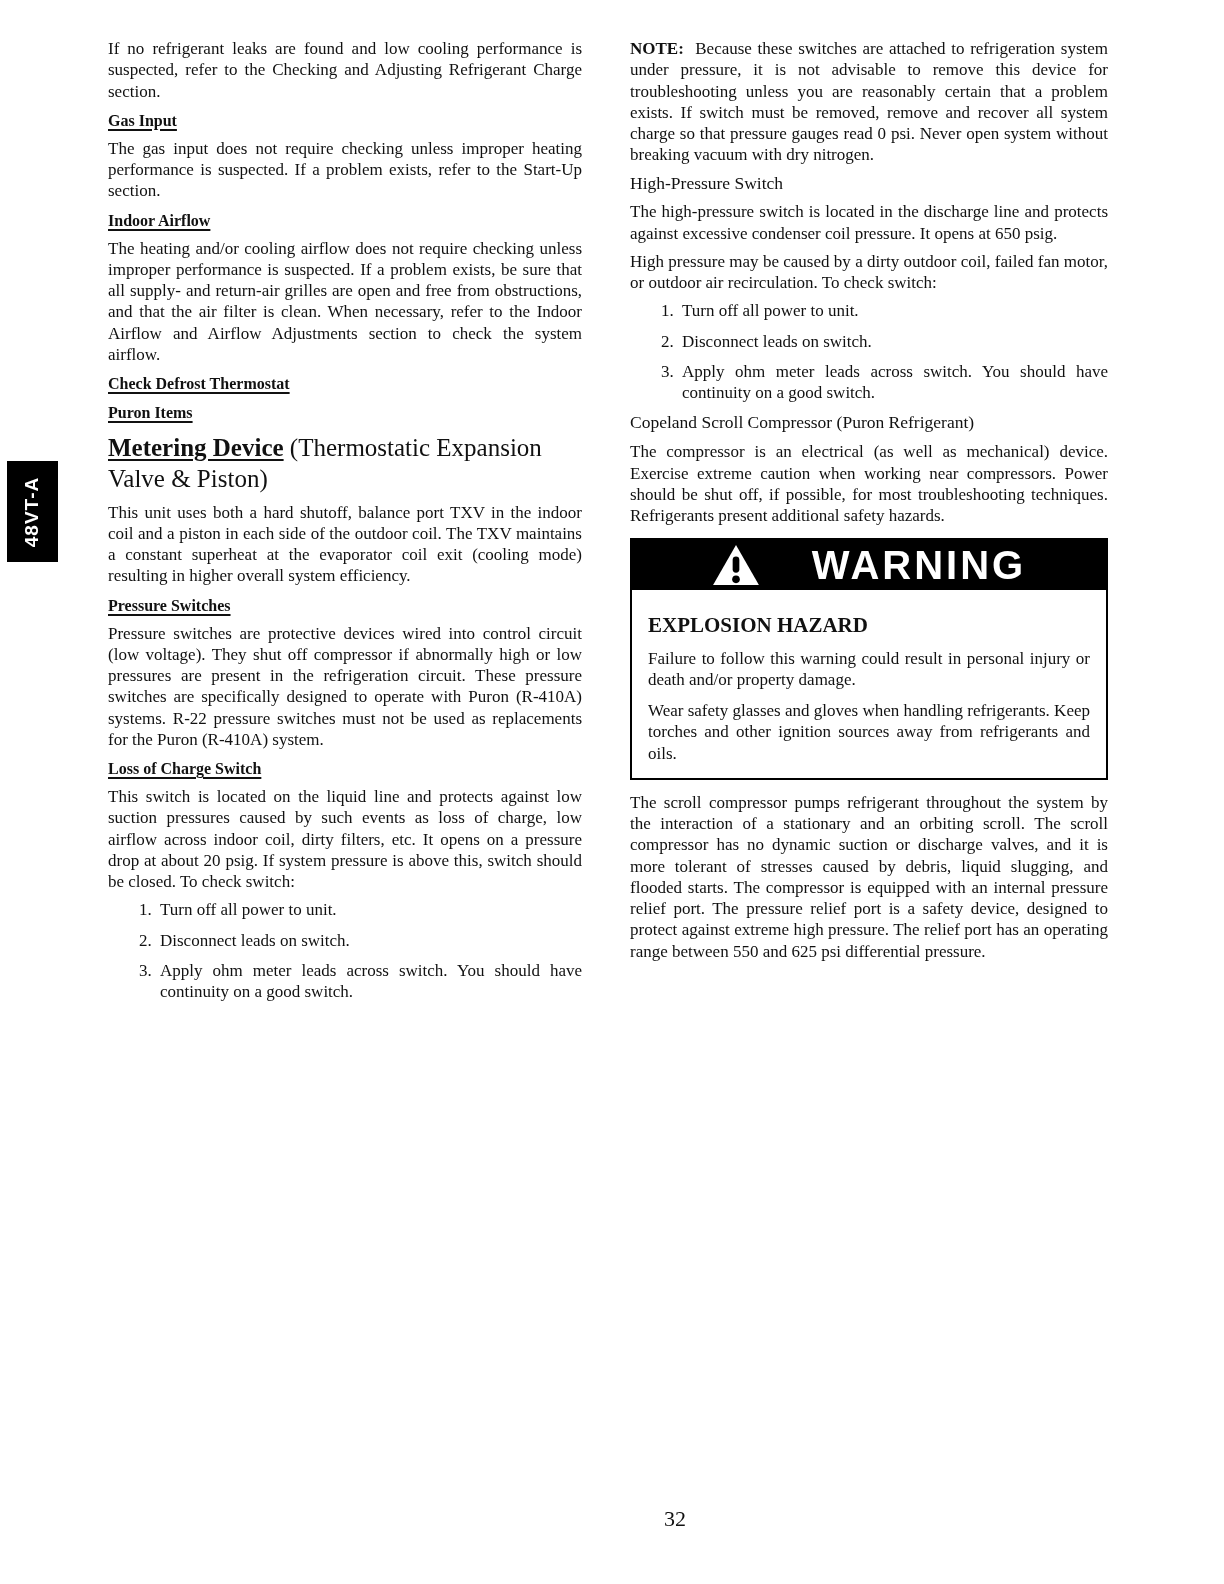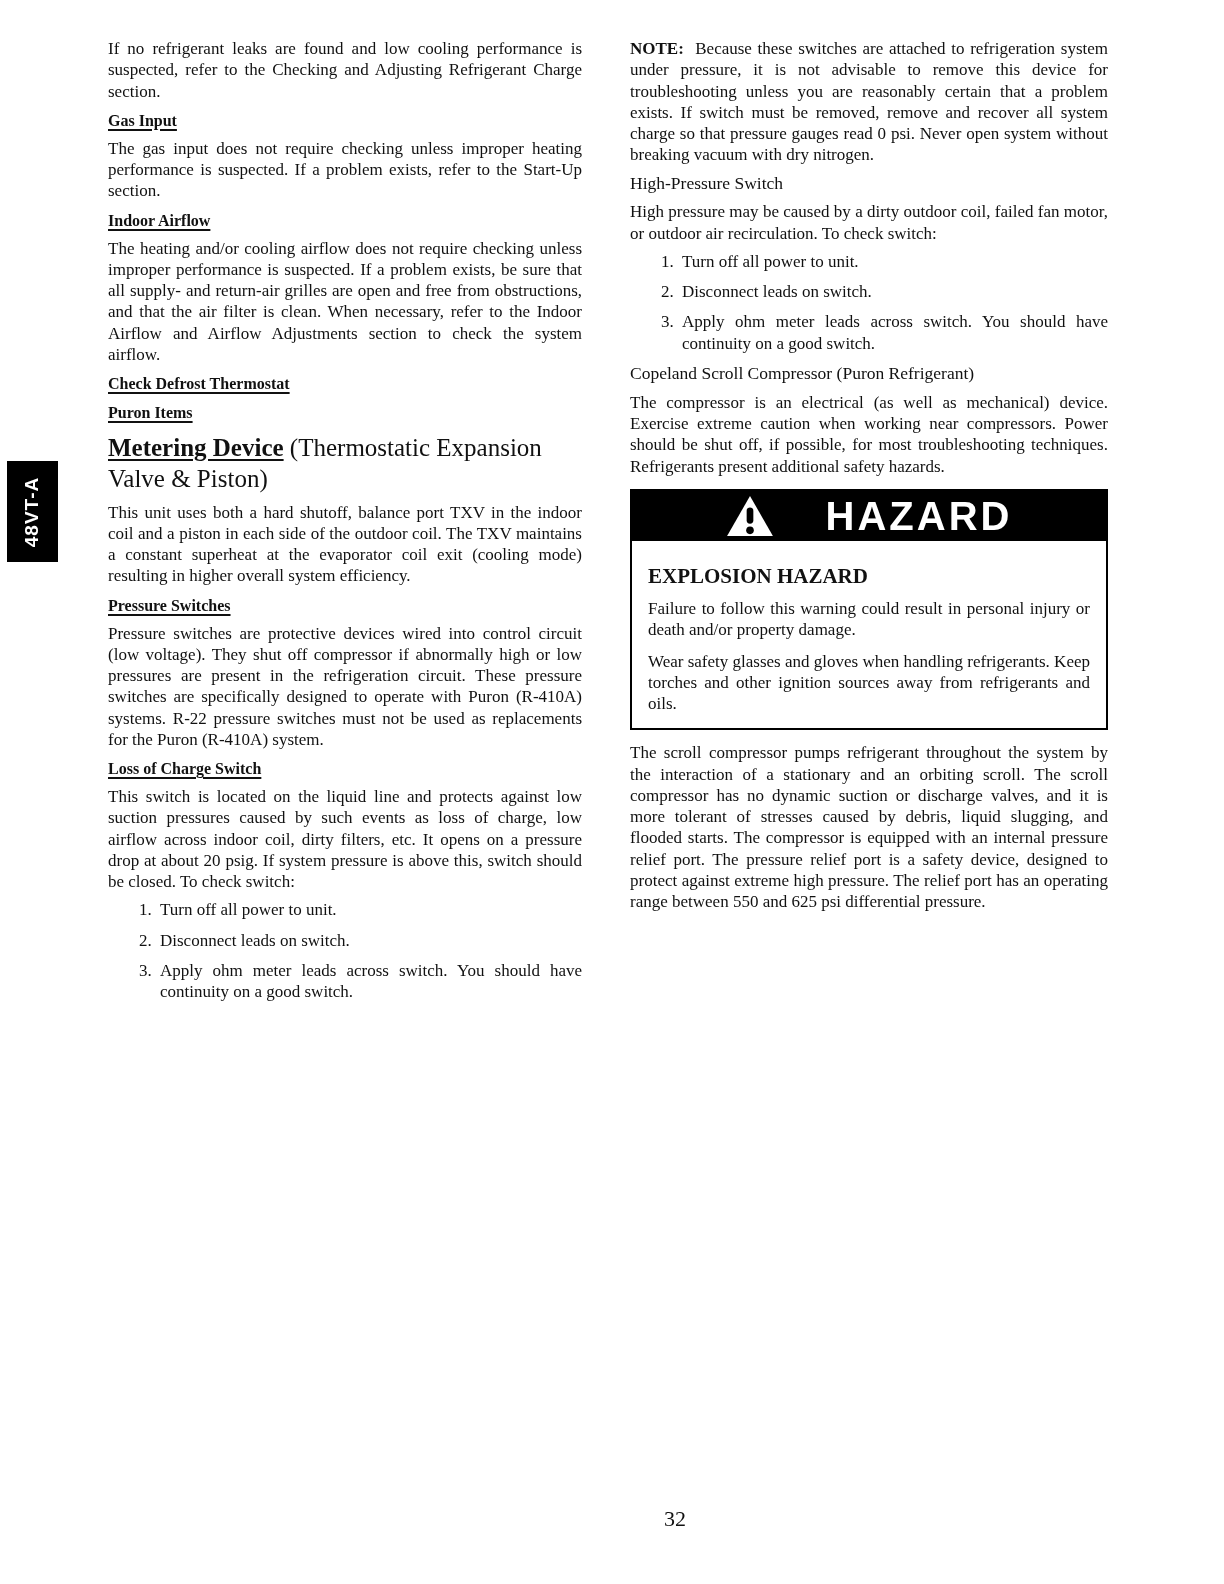--- a/index.html
+++ b/index.html
@@ -168,40 +168,41 @@
       <li>Turn off all power to unit.</li>
       <li>Disconnect leads on switch.</li>
       <li>Apply ohm meter leads across switch. You should have continuity on a good switch.</li>
     </ol>
   </div>
 
   <div class="col col-right">
     <p class="body"><span class="lead-bold">NOTE:</span>&nbsp;&nbsp;<span>Because these switches are attached to refrigeration system under pressure, it is not advisable to remove this device for troubleshooting unless you are reasonably certain that a problem exists. If switch must be removed, remove and recover all system charge so that pressure gauges read 0 psi. Never open system without breaking vacuum with dry nitrogen.</span></p>
 
     <h3 class="b-head">High-Pressure Switch</h3>
+    <p class="body">The high-pressure switch is located in the discharge line and protects against excessive condenser coil pressure. It opens at 650 psig.</p>
     <p class="body">High pressure may be caused by a dirty outdoor coil, failed fan motor, or outdoor air recirculation. To check switch:</p>
     <ol class="steps">
       <li>Turn off all power to unit.</li>
       <li>Disconnect leads on switch.</li>
       <li>Apply ohm meter leads across switch. You should have continuity on a good switch.</li>
     </ol>
 
     <h3 class="b-head">Copeland Scroll Compressor (Puron Refrigerant)</h3>
     <p class="body">The compressor is an electrical (as well as mechanical) device. Exercise extreme caution when working near compressors. Power should be shut off, if possible, for most troubleshooting techniques. Refrigerants present additional safety hazards.</p>
 
     <div class="warning-box">
       <div class="warning-header">
         <span class="warning-tri">
           <svg width="48" height="42" viewBox="0 0 100 88" aria-hidden="true">
             <polygon points="50,2 98,86 2,86" fill="#ffffff"></polygon>
             <rect x="43" y="26" width="14" height="34" rx="7" fill="#000000"></rect>
             <circle cx="50" cy="74" r="8" fill="#000000"></circle>
           </svg>
         </span>
-        <span class="warning-label">HAZARD</span>
+        <span class="warning-label">WARNING</span>
       </div>
       <div class="warning-body">
         <h4>EXPLOSION HAZARD</h4>
         <p>Failure to follow this warning could result in personal injury or death and/or property damage.</p>
         <p>Wear safety glasses and gloves when handling refrigerants. Keep torches and other ignition sources away from refrigerants and oils.</p>
       </div>
     </div>
 
     <p class="body">The scroll compressor pumps refrigerant throughout the system by the interaction of a stationary and an orbiting scroll. The scroll compressor has no dynamic suction or discharge valves, and it is more tolerant of stresses caused by debris, liquid slugging, and flooded starts. The compressor is equipped with an internal pressure relief port. The pressure relief port is a safety device, designed to protect against extreme high pressure. The relief port has an operating range between 550 and 625 psi differential pressure.</p>
   </div>

